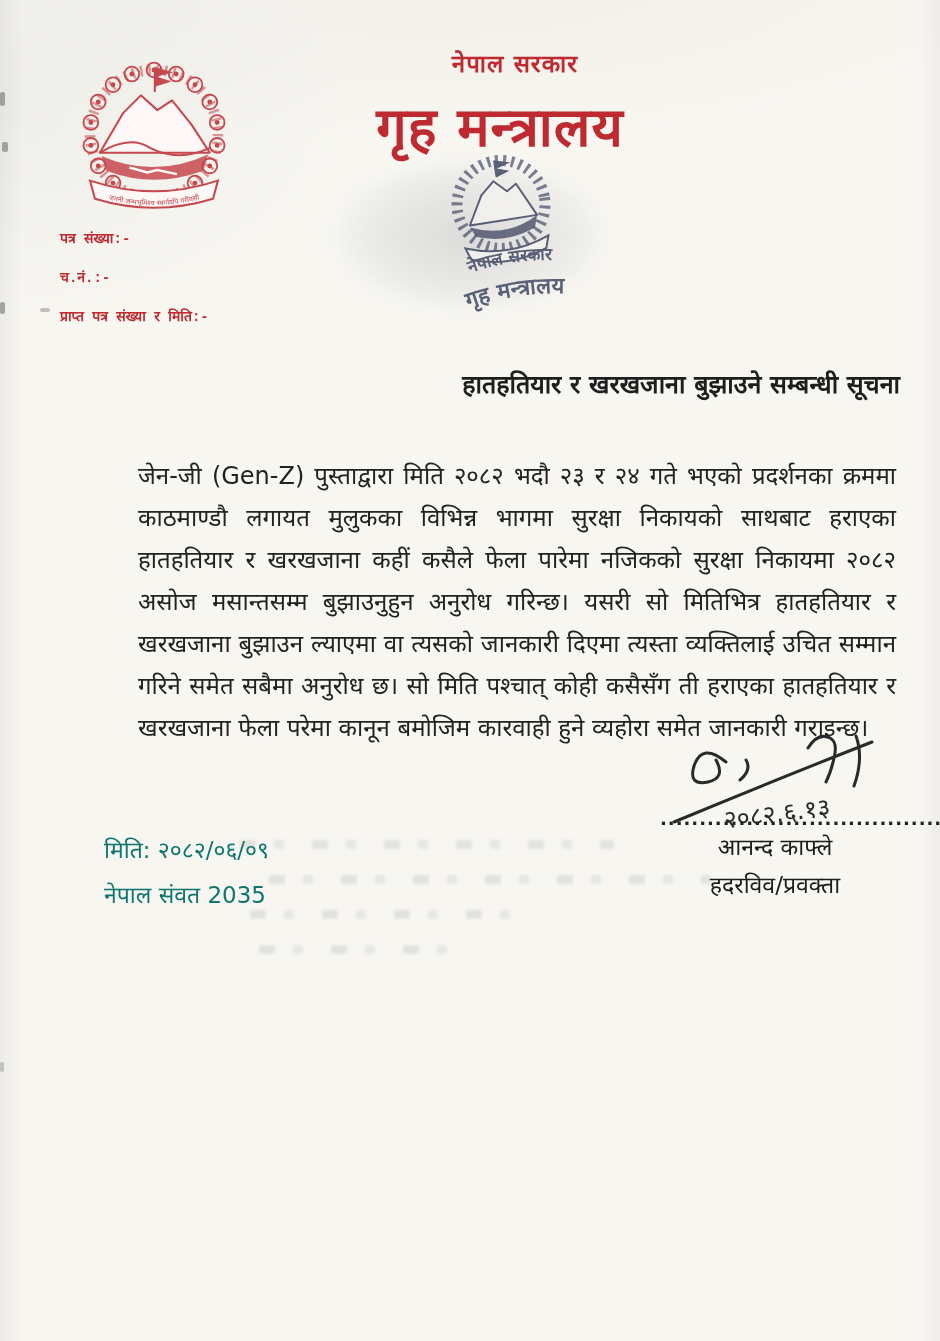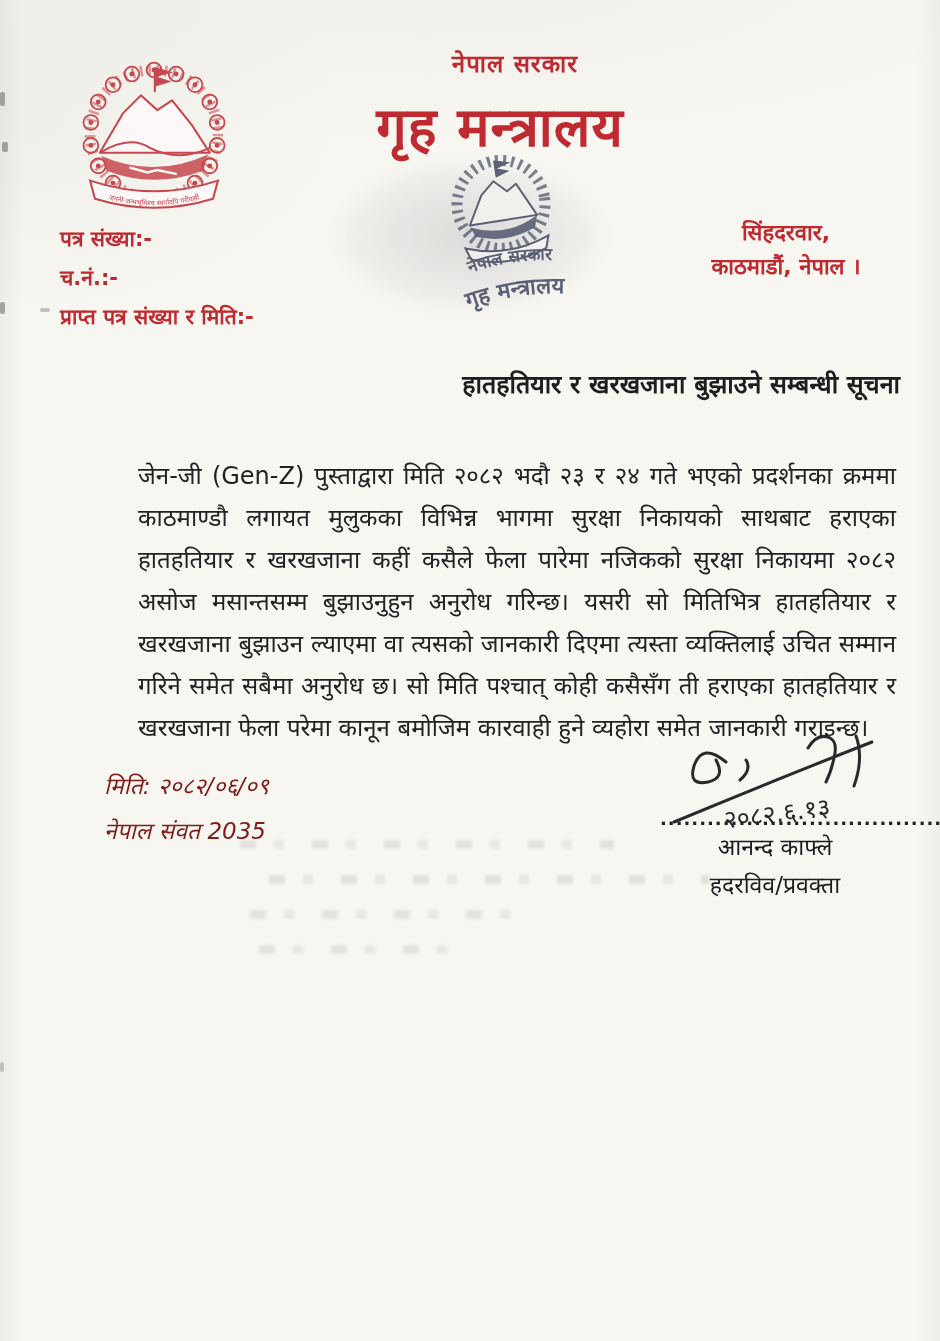--- a/index.html
+++ b/index.html
@@ -25,31 +25,31 @@
     position:absolute;left:60px;right:0;top:88px;text-align:center;
     font-size:54px;font-weight:bold;letter-spacing:1px;
   }
   .emblem{position:absolute;left:72px;top:56px;width:164px;height:164px;}
   .stamp-wrap{position:absolute;left:388px;top:146px;width:236px;height:180px;transform:rotate(-9deg);opacity:.88;}
   .stamp-smudge{
     position:absolute;left:330px;top:150px;width:310px;height:190px;border-radius:50%;
     background:radial-gradient(60% 55% at 45% 45%, rgba(70,75,95,.16), rgba(70,75,95,.05) 60%, transparent 75%);
     filter:blur(6px);
   }
-  .ref-block{position:absolute;left:60px;top:220px;font-size:21px;font-weight:bold;line-height:39px;}
+  .ref-block{position:absolute;left:60px;top:220px;font-size:14px;font-weight:bold;line-height:39px;font-family:Liberation Mono, monospace;}
   .address-block{position:absolute;right:44px;top:216px;width:220px;text-align:center;font-size:22px;font-weight:bold;line-height:34px;}
   .subject{
     position:absolute;left:20px;right:40px;top:366px;text-align:right;
     font-size:25px;font-weight:bold;
   }
   .body-text{
     position:absolute;left:100px;top:455px;width:758px;
     font-size:24px;line-height:42px;text-align:justify;color:#222;margin-left:38px;
   }
-  .date-block{position:absolute;left:104px;top:764px;font-size:23px;line-height:45px;color:#7f1d1d;font-style:italic;}
+  .date-block{position:absolute;left:104px;top:828px;font-size:23px;line-height:45px;color:#0f766e;}
   .sig-block{position:absolute;left:660px;top:722px;width:230px;text-align:center;}
   .sig-scribble{position:absolute;left:0px;top:0px;width:230px;height:120px;}
   .sig-dots{
     position:absolute;left:0;right:0;top:86px;text-align:center;
     font-size:18px;letter-spacing:1px;color:#222;font-weight:bold;
   }
   .sig-name{position:absolute;left:0;right:0;top:108px;font-size:23px;color:#1c1c1c;text-align:center;}
   .sig-designation{position:absolute;left:0;right:0;top:146px;font-size:23px;color:#1c1c1c;}
   .bleed{position:absolute;pointer-events:none;filter:blur(1.6px);opacity:.14;}
   .bleed-row{height:9px;margin-bottom:26px;background:repeating-linear-gradient(90deg,#6a6a6a 0 16px,transparent 16px 34px,#8a8a8a 34px 44px,transparent 44px 72px);}
@@ -158,24 +158,20 @@
       </text>
     </svg>
   </div>
 
   <div class="ref-block red">
     <div>पत्र संख्या:-</div>
     <div>च.नं.:-</div>
     <div>प्राप्त पत्र संख्या र मिति:-</div>
   </div>
 
-  <div class="address-block red">
-    <div>सिंहदरवार,</div>
-    <div>काठमाडौं, नेपाल ।</div>
-  </div>
 
   <div class="subject">हातहतियार र खरखजाना बुझाउने सम्बन्धी सूचना</div>
 
   <div class="body-text">जेन-जी (Gen-Z) पुस्ताद्वारा मिति २०८२ भदौ २३ र २४ गते भएको प्रदर्शनका क्रममा काठमाण्डौ लगायत मुलुकका विभिन्न भागमा सुरक्षा निकायको साथबाट हराएका हातहतियार र खरखजाना कहीं कसैले फेला पारेमा नजिकको सुरक्षा निकायमा २०८२ असोज मसान्तसम्म बुझाउनुहुन अनुरोध गरिन्छ।  यसरी सो मितिभित्र हातहतियार र खरखजाना बुझाउन ल्याएमा वा त्यसको जानकारी दिएमा त्यस्ता व्यक्तिलाई उचित सम्मान गरिने समेत सबैमा अनुरोध छ।  सो मिति पश्चात् कोही कसैसँग ती हराएका हातहतियार र खरखजाना फेला परेमा कानून बमोजिम कारवाही हुने व्यहोरा समेत जानकारी गराइन्छ।</div>
 
   <div class="date-block">
     <div>मिति: २०८२/०६/०९</div>
     <div>नेपाल संवत 2035</div>
   </div>
 

